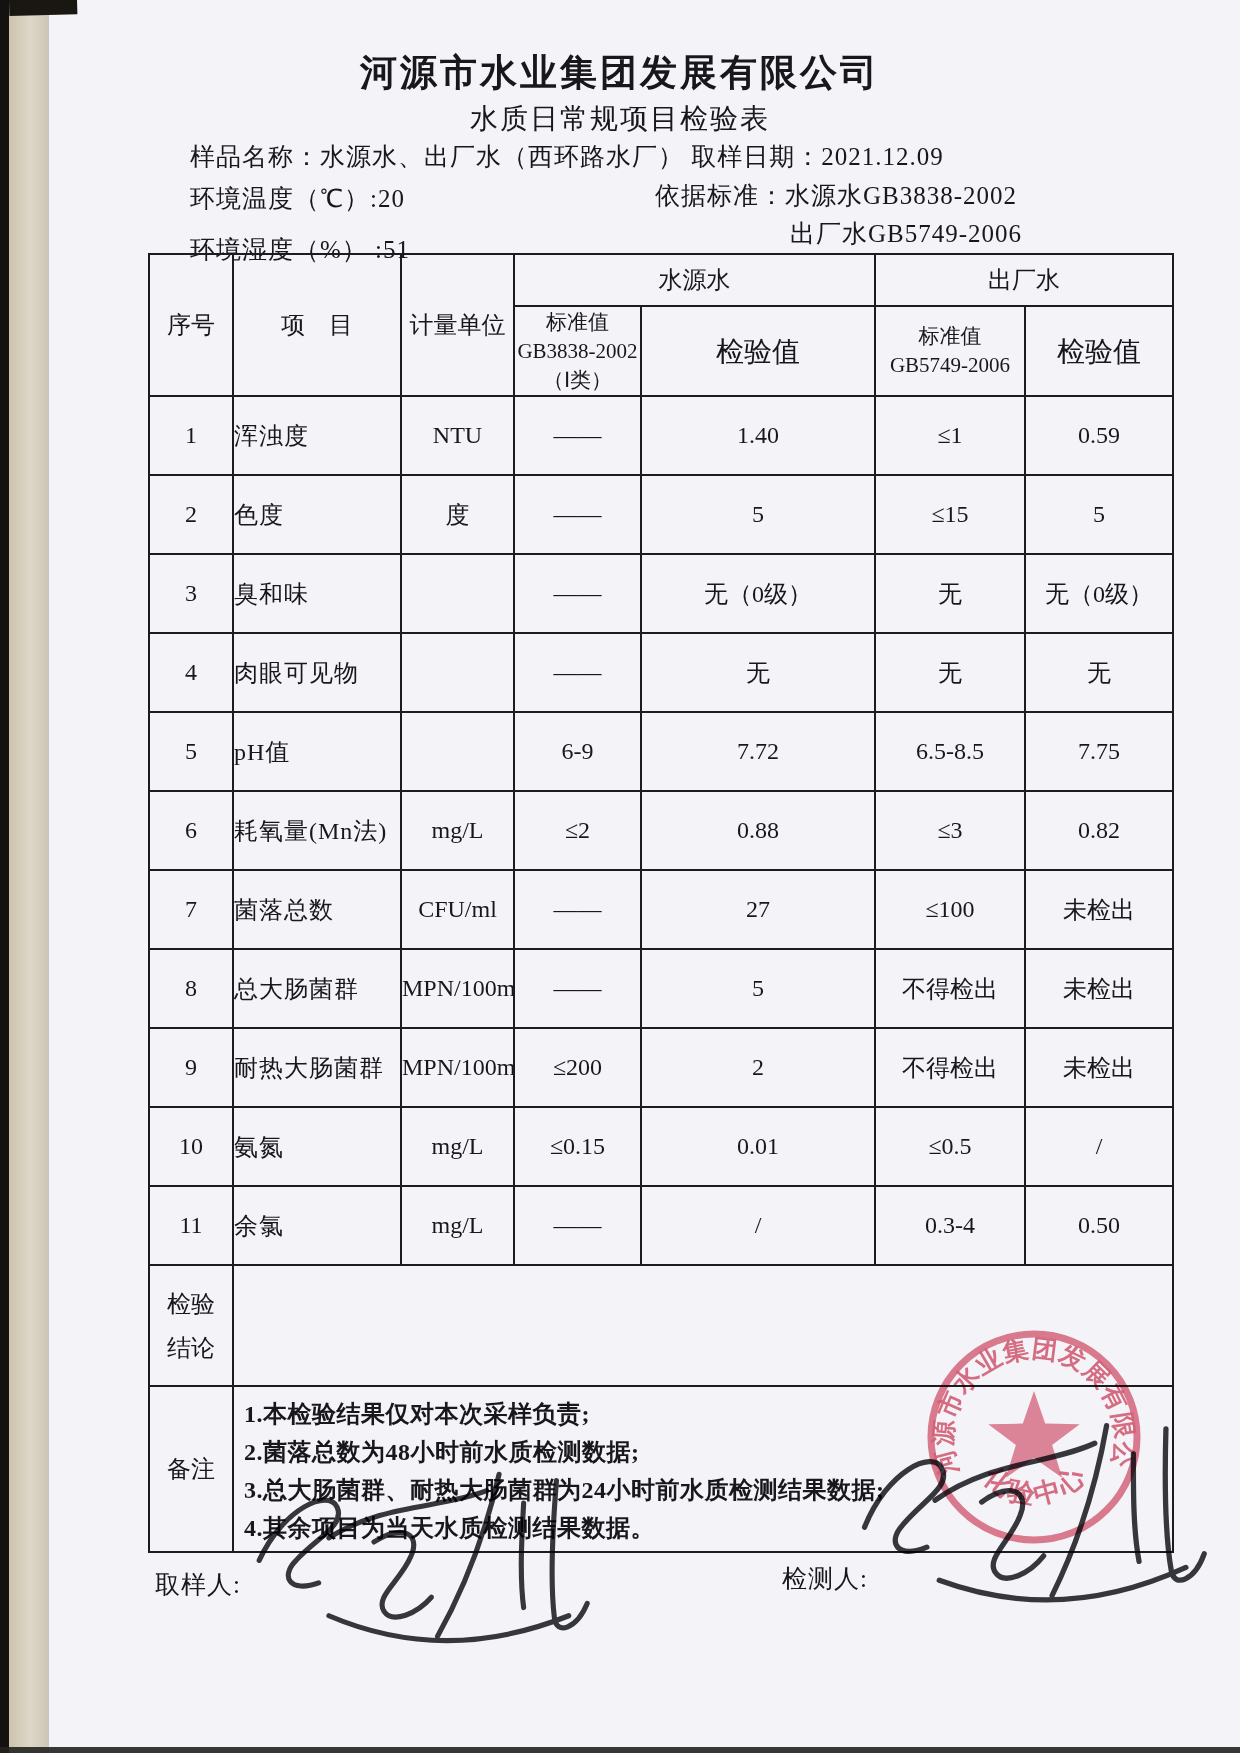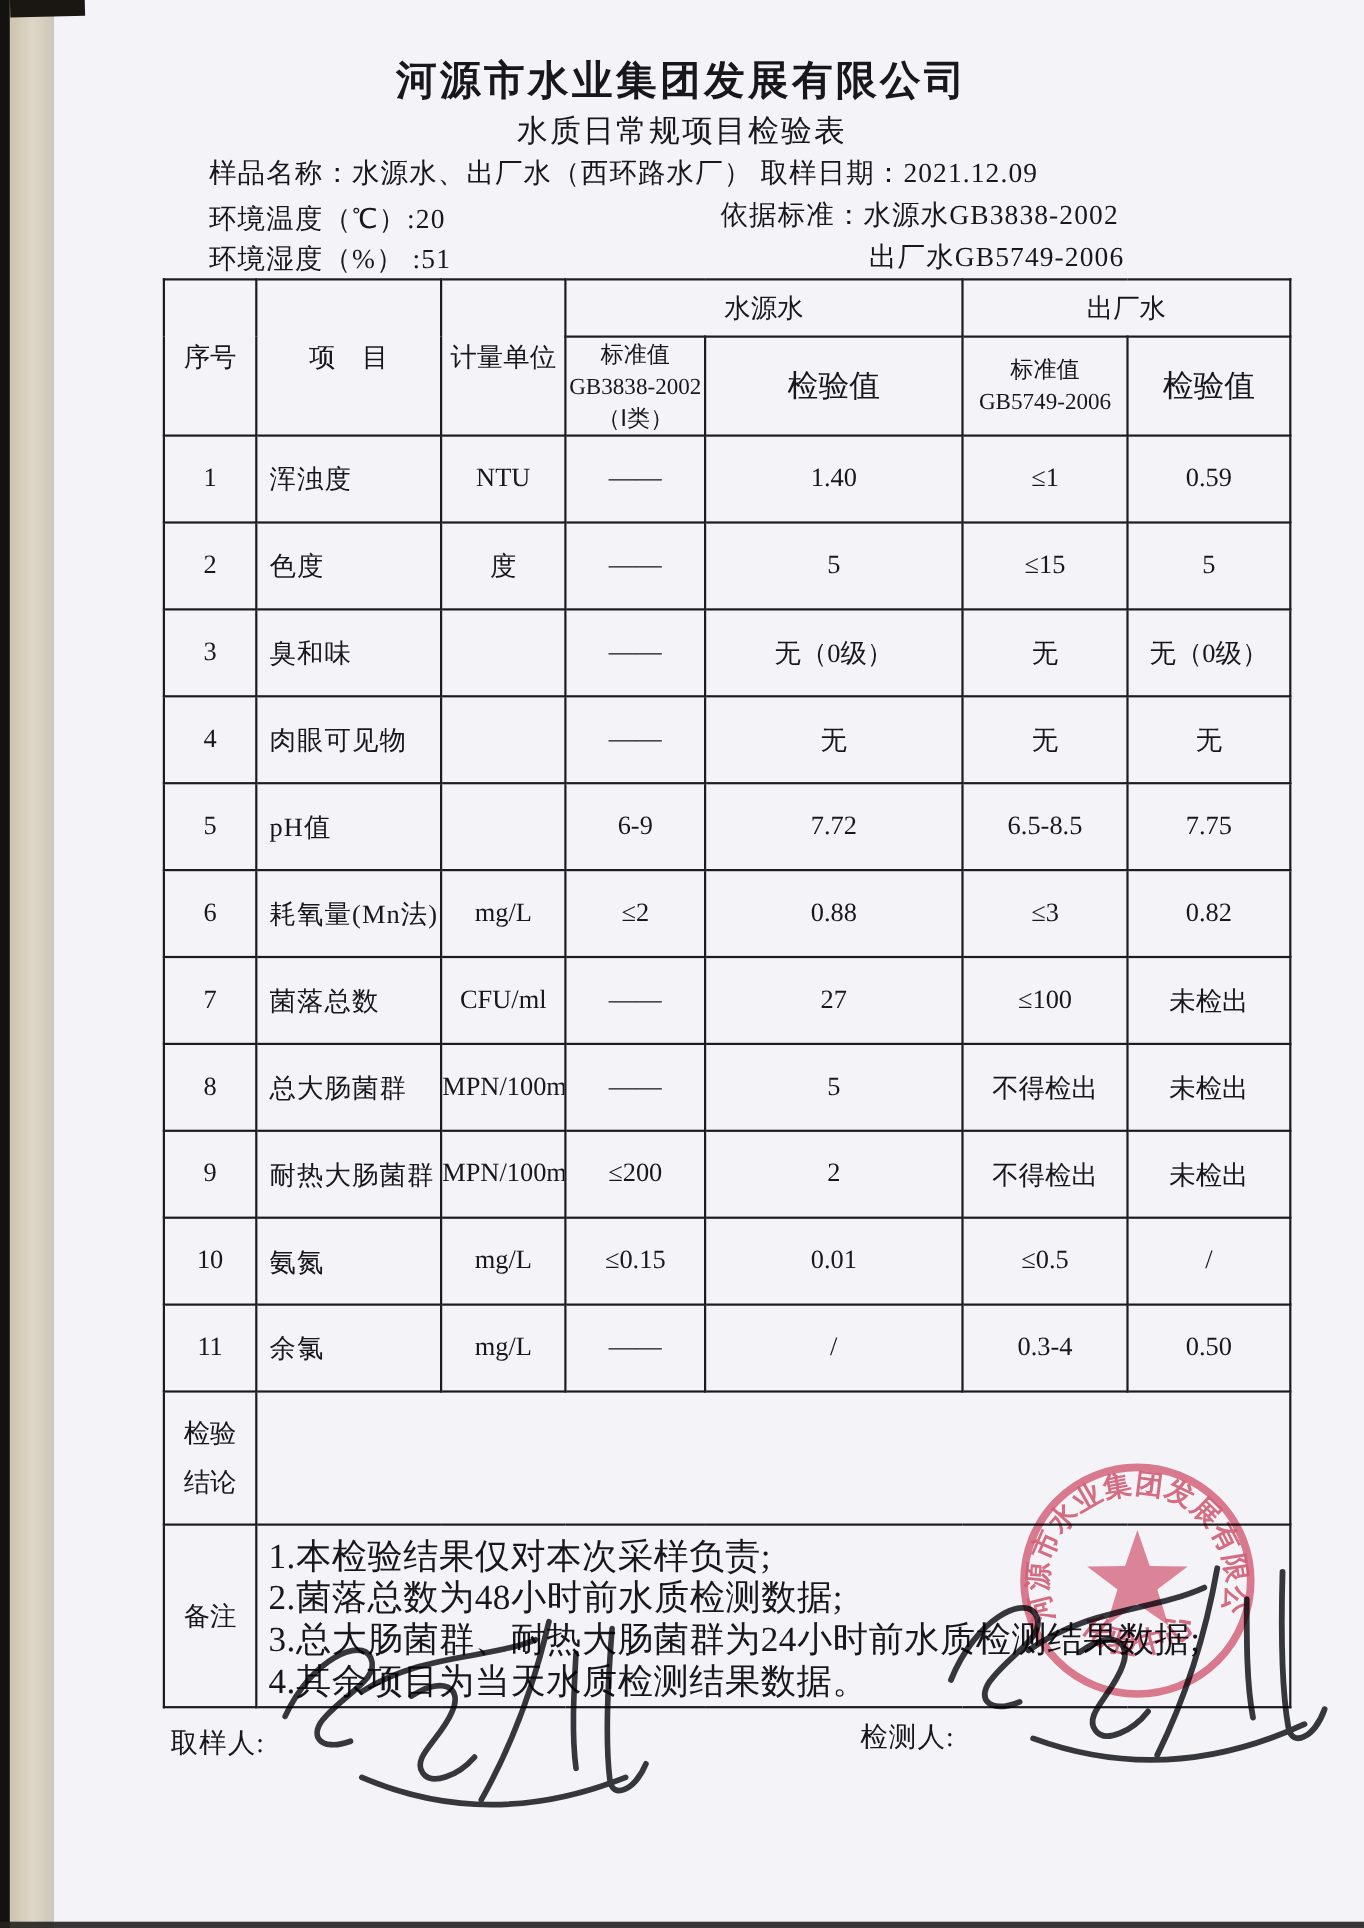--- a/index.html
+++ b/index.html
@@ -21,39 +21,39 @@
 
   
   .company-title { position:absolute; left:0; top:48px; width:1150px; text-align:center;
                    font-size:37px; font-weight:bold; letter-spacing:3px; }
   .report-title  { position:absolute; left:0; top:100px; width:1150px; text-align:center;
                    font-size:28px; letter-spacing:2px; }
   .info { position:absolute; font-size:25px; letter-spacing:1px; white-space:nowrap; }
   .info-sample   { left:145px; top:140px; }
   .info-temp     { left:145px; top:182px; }
   .info-basis1   { left:610px; top:179px; }
-  .info-humidity { left:145px; top:219px; }
+  .info-humidity { left:145px; top:233px; }
   .info-basis2   { left:745px; top:217px; }
 
   
   table.report { position:absolute; left:103px; top:253px; width:1024px;
                  border-collapse:collapse; table-layout:fixed; }
   .report td { border:2.5px solid #1b1b21; padding:0; text-align:center;
                font-size:24px; vertical-align:middle; overflow:hidden; }
   tr.row-group { height:52px; }
   tr.row-sub   { height:90px; }
   tr.row-body  { height:79px; }
   tr.row-concl { height:121px; }
   tr.row-rem   { height:158px; }
-  td.cell-item { text-align:left; padding-left:11px; letter-spacing:1px; }
+  td.cell-item { text-align:left; letter-spacing:1px; }
   td.sub-head  { font-size:21px; line-height:29px; white-space:pre-line; }
   td.sub-head-val { font-size:28px; }
   td.pre       { white-space:pre-line; line-height:44px; }
   td.remarks-cell { text-align:left; vertical-align:top; padding:8px 4px 4px 10px; }
-  .remark-line { font-size:32px; line-height:38px; white-space:nowrap; letter-spacing:.5px; }
+  .remark-line { font-size:24px; line-height:38px; white-space:nowrap; letter-spacing:.5px;font-weight:bold; }
 
   
   .sign-label { position:absolute; font-size:25px; letter-spacing:1px;text-align:right; }
   .sampler-label { left:110px; top:1568px; }
   .tester-label  { left:737px; top:1562px; }
   .sig { position:absolute; mix-blend-mode:multiply; }
   .sig-sampler { left:170px; top:1462px; }
   .sig-tester  { left:790px; top:1408px; transform:rotate(-3deg); }
   .stamp { position:absolute; left:867px; top:1315px; mix-blend-mode:multiply; opacity:.93; }
   .stamp text { font-family:"Liberation Serif", serif; font-weight:bold; }

